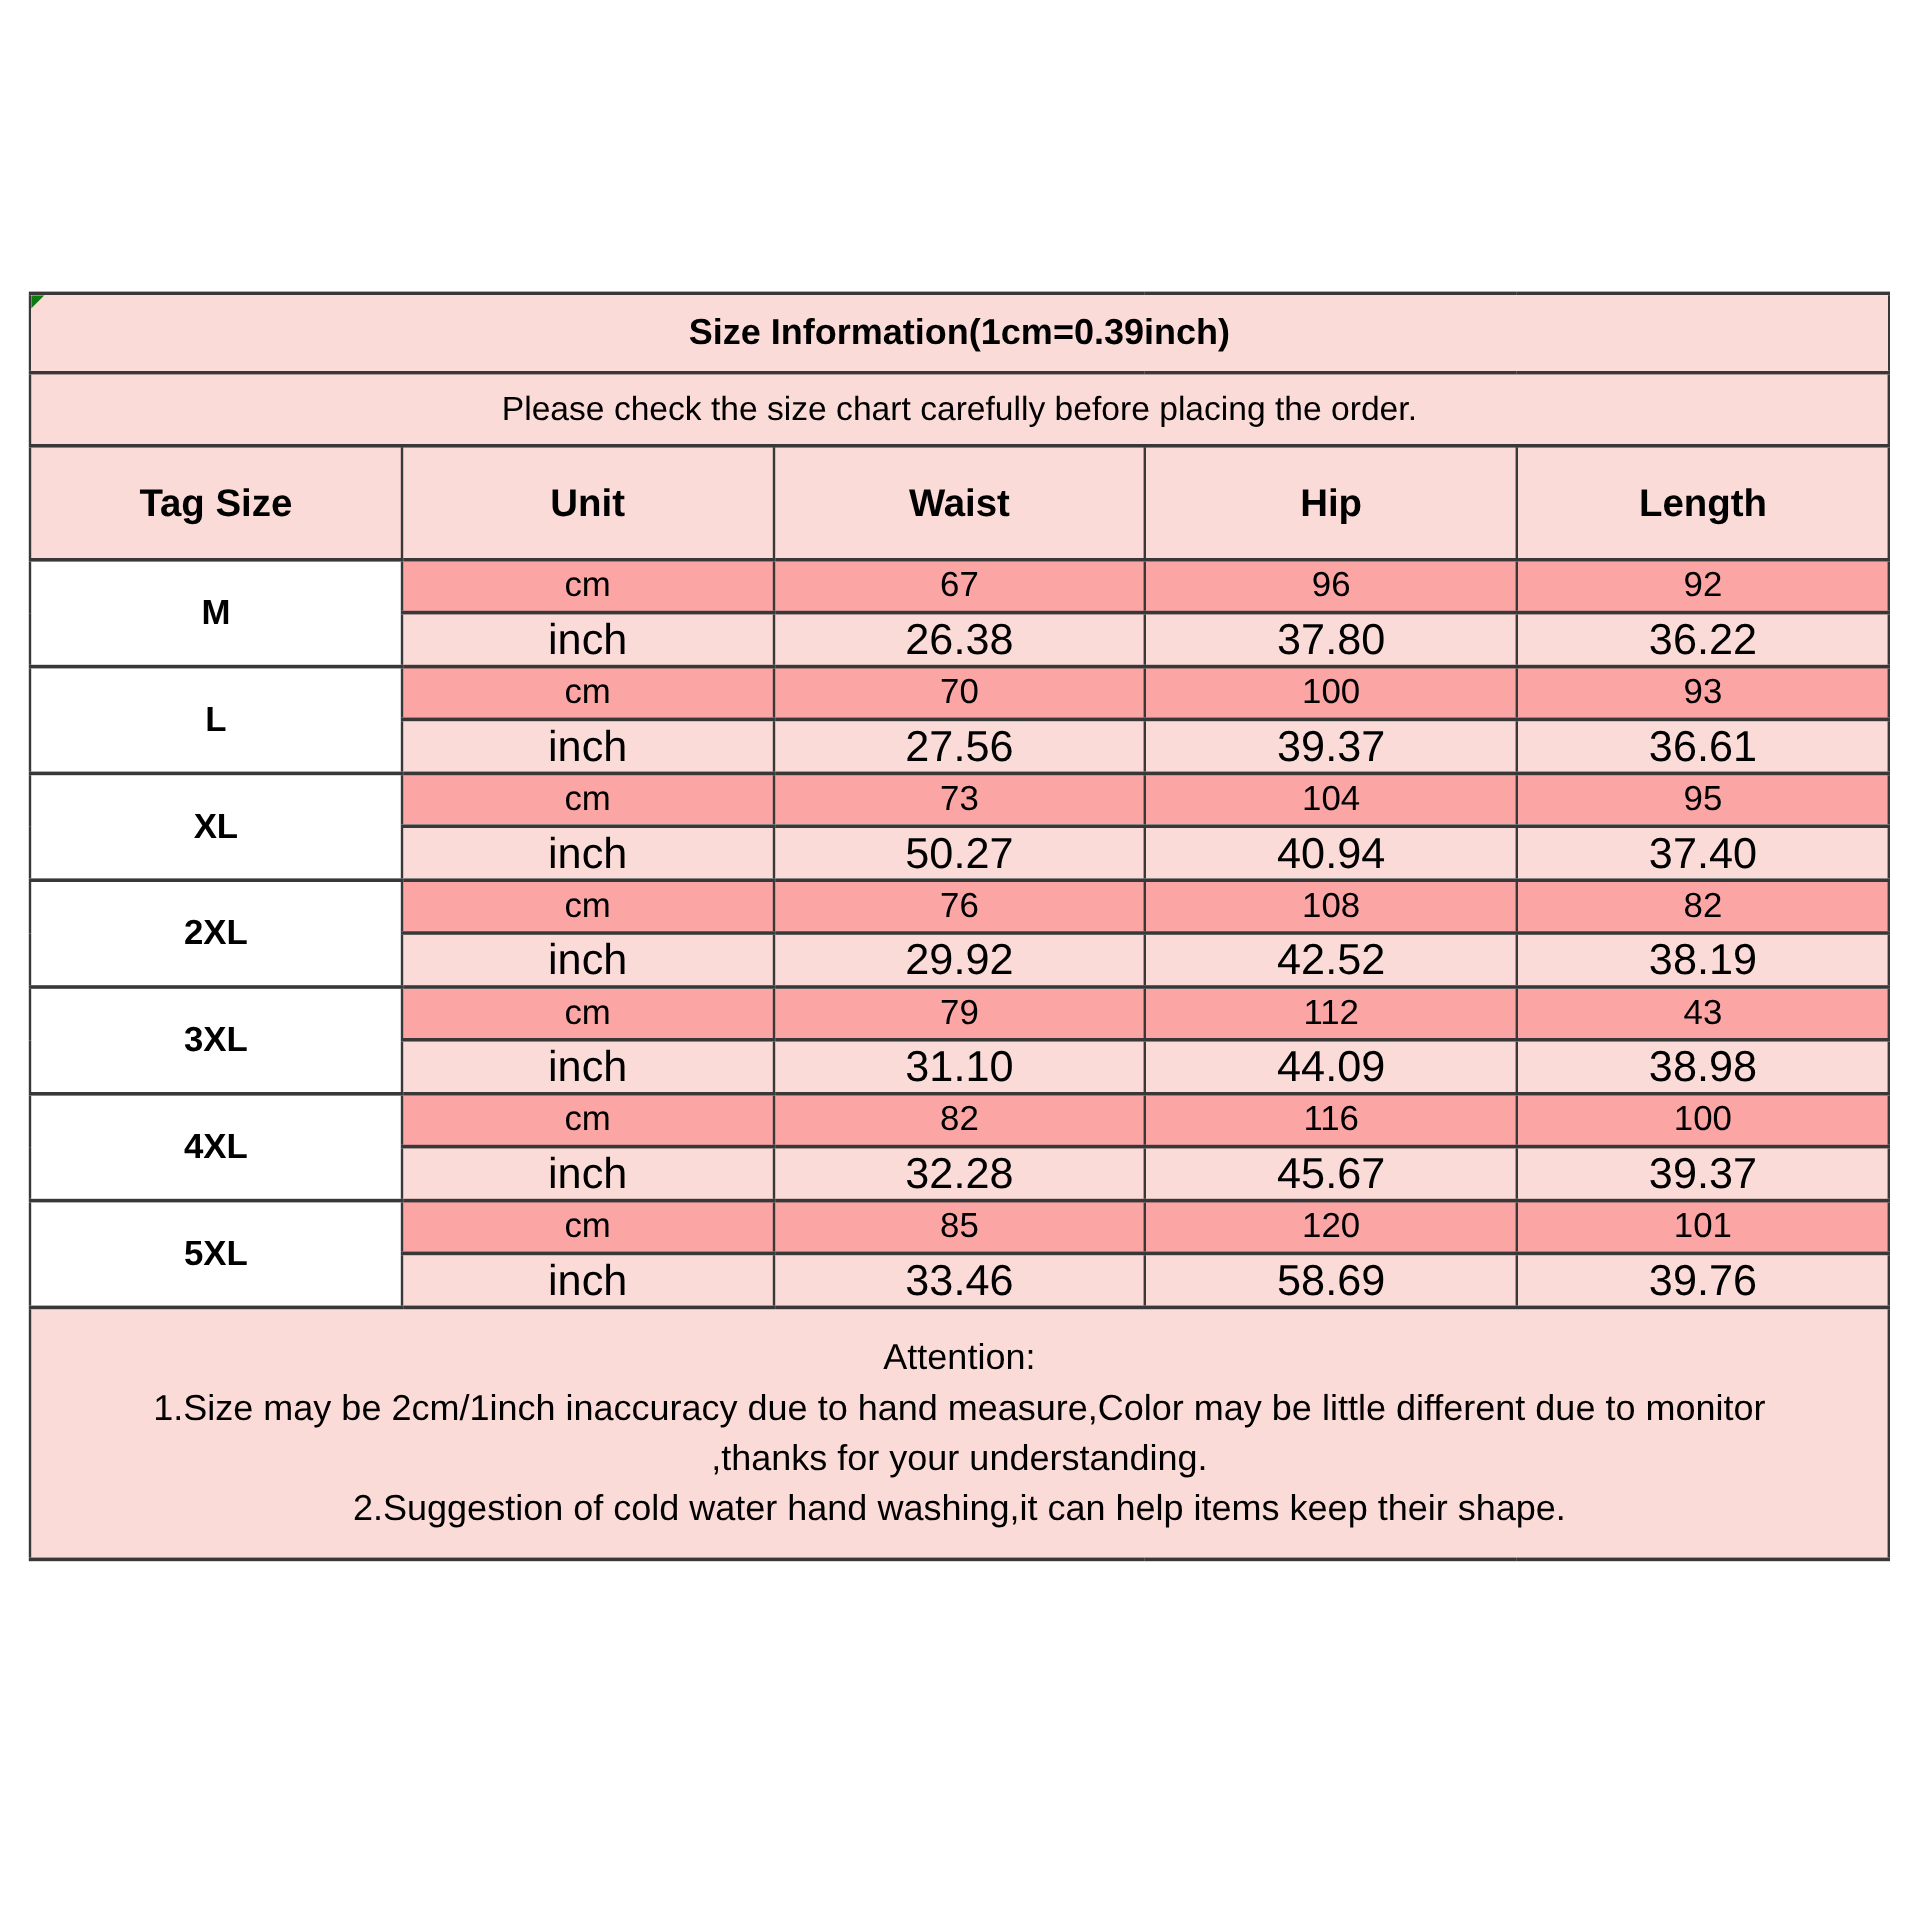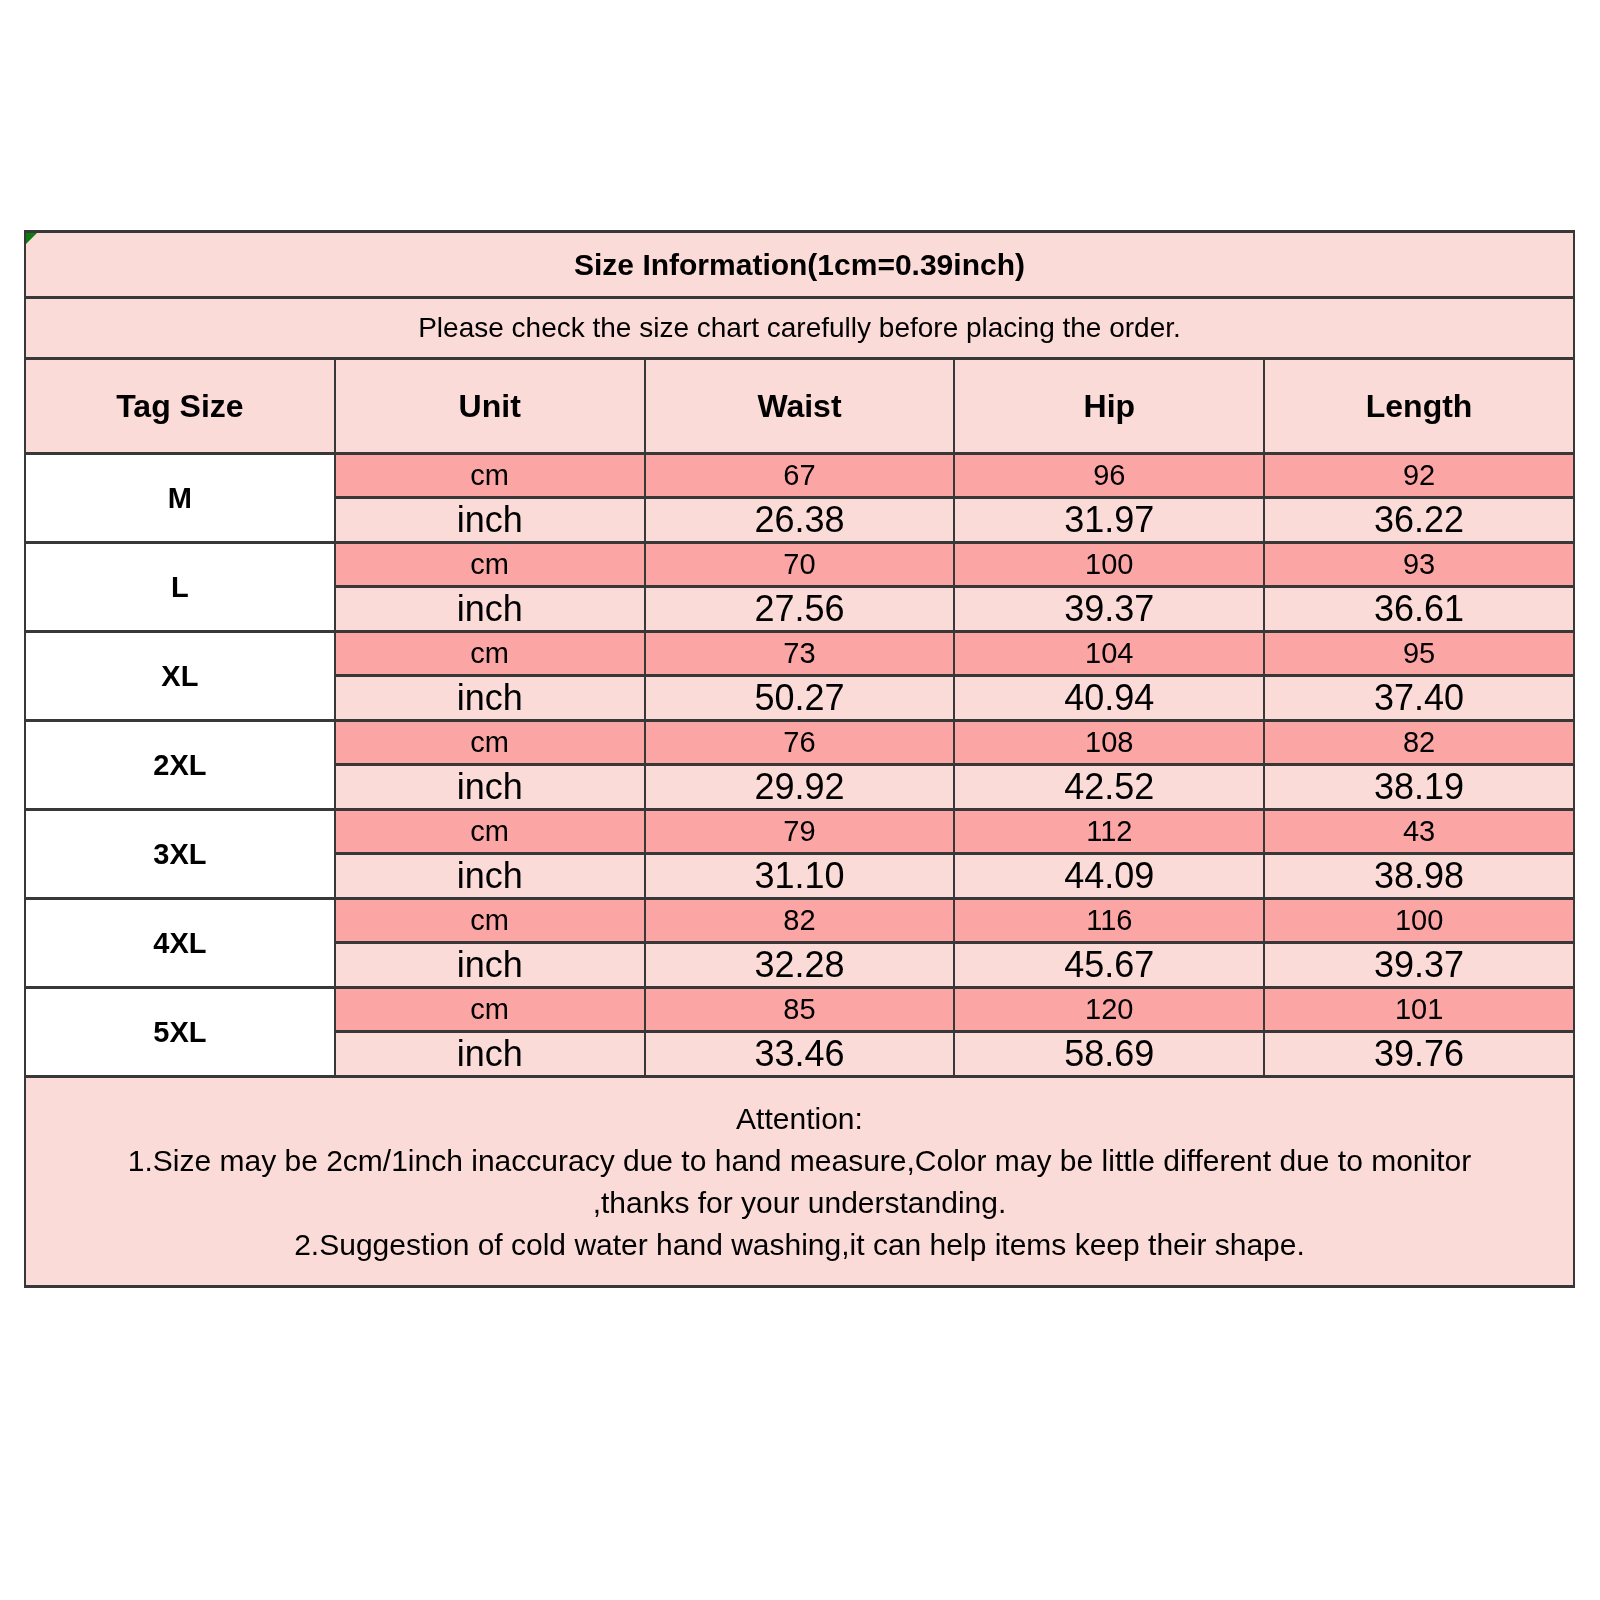--- a/index.html
+++ b/index.html
@@ -19,21 +19,21 @@
   .canvas {
     position: relative;
     width: 1600px;
     height: 1600px;
     background: #ffffff;
     overflow: hidden;
   }
   table.size-chart {
     position: absolute;
     left: 24px;
-    top: 230px;
+    top: 243px;
     width: 1551px;
     border-collapse: collapse;
     table-layout: fixed;
   }
   table.size-chart td {
     border: 2px solid var(--border, #383838);
     border-top-width: 3px;
     border-bottom-width: 3px;
     text-align: center;
     vertical-align: middle;
@@ -126,21 +126,21 @@
       <tr class="cm-row">
         <td rowspan="2" class="tag-cell">M</td>
         <td>cm</td>
         <td>67</td>
         <td>96</td>
         <td>92</td>
       </tr>
       <tr class="inch-row">
         <td>inch</td>
         <td>26.38</td>
-        <td>31.97</td>
+        <td>37.80</td>
         <td>36.22</td>
       </tr>
 
       <tr class="cm-row">
         <td rowspan="2" class="tag-cell">L</td>
         <td>cm</td>
         <td>70</td>
         <td>100</td>
         <td>93</td>
       </tr>

